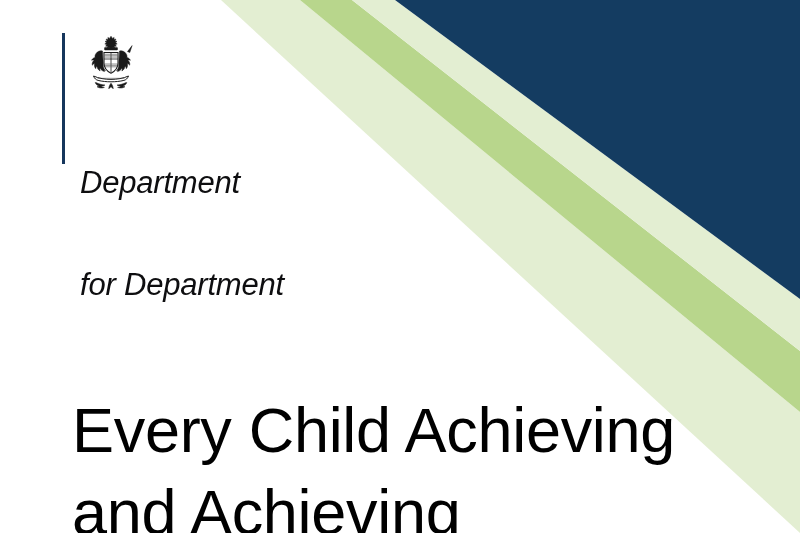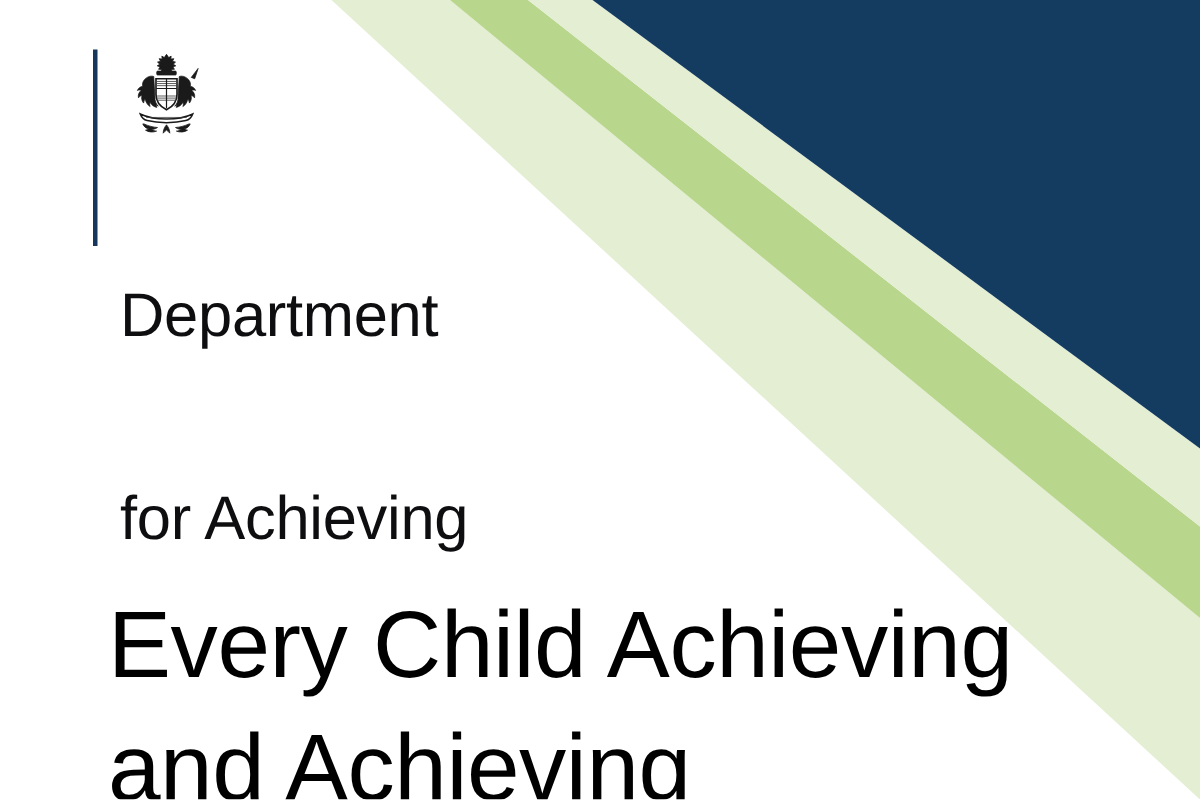--- a/index.html
+++ b/index.html
@@ -50,26 +50,27 @@
     display: flex;
     flex-direction: column;
   }
   .crest {
     width: 62px;
     height: 58px;
     display: block;
   }
   .dept-name {
     margin-top: 7px;
-    font-size: 41px;
+    font-size: 31px;
     line-height: 1.10;
     color: #0e0e10;
     letter-spacing: -0.2px;
     white-space: pre;
     font-weight: 400;
+    font-style: italic;
   }
   .dept-line {
     display: block;
   }
 
   
   .cover-title {
     position: absolute;
     left: 72px;
     top: 348px;
@@ -168,21 +169,21 @@
           <path d="M46.0 49.6 c-3.0 1.4 -6.2 2.2 -9.0 2.4 c1.2 0.9 2.6 1.3 4.0 1.2
                    c-1.0 0.8 -2.2 1.2 -3.4 1.2 c2.4 1.0 5.2 0.8 7.4 -0.6
                    c-0.8 -0.1 -1.5 -0.4 -2.1 -0.9 c1.8 -0.3 3.3 -1.6 3.9 -3.3 Z"></path>
           <path d="M31.0 50.2 c1.4 1.6 2.2 3.6 2.2 5.6 c-0.8 -0.9 -1.5 -1.6 -2.2 -2.1
                    c-0.7 0.5 -1.4 1.2 -2.2 2.1 c0.0 -2.0 0.8 -4.0 2.2 -5.6 Z"></path>
         </g>
       </svg>
 
       <div class="dept-name">
         <span class="dept-line">Department</span>
-        <span class="dept-line">for Achieving</span>
+        <span class="dept-line">for Department</span>
       </div>
 
     </div>
   </div>
 
   <h1 class="cover-title">
     <span class="title-line">Every Child Achieving</span>
     <span class="title-line">and Achieving</span>
   </h1>
 

